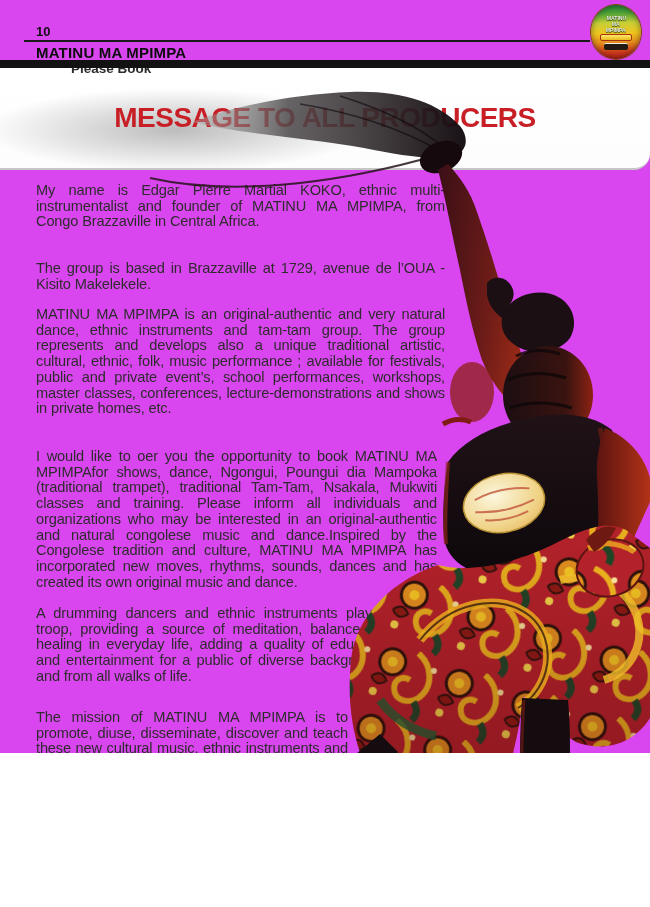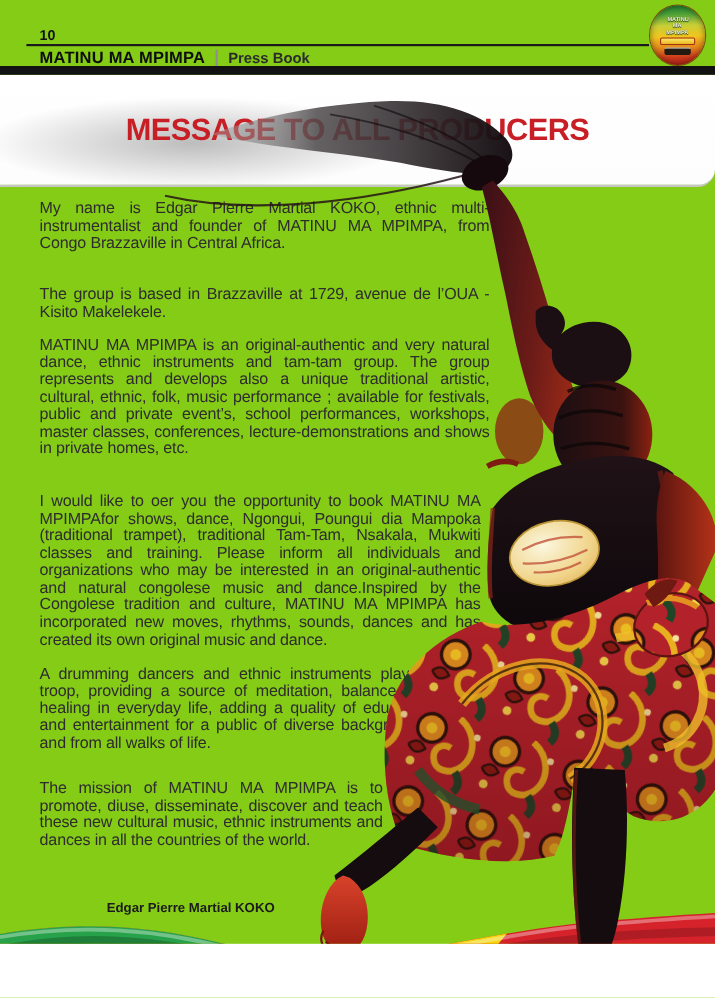--- a/index.html
+++ b/index.html
@@ -1,22 +1,22 @@
 <!DOCTYPE html>
 <html><head>
 <meta charset="utf-8">
 <style>
   html,body{margin:0;padding:0;}
   body{width:650px;height:907px;background:#ffffff;font-family:"Liberation Sans",sans-serif;}
-  .page{position:relative;width:650px;height:858px;background:#84cc16;overflow:hidden;}
+  .page{position:relative;width:650px;height:753px;background:#d946ef;overflow:hidden;}
 
   
   .page-number{position:absolute;left:36px;top:24px;font-size:13px;font-weight:bold;color:#111;z-index:3;}
   .header-rule{position:absolute;left:24px;top:40px;width:566px;height:2px;background:#1a1a1a;z-index:3;}
-  .brand-row{position:absolute;left:36px;top:44px;height:16px;display:flex;align-items:center;z-index:3;}
+  .brand-row{position:absolute;left:36px;top:44px;height:16px;display:flex;align-items:center;z-index:3;flex-direction:column;}
   .brand-title{font-size:15px;font-weight:bold;color:#0d0d0d;letter-spacing:0.2px;}
   .header-divider{width:2px;height:15px;background:#8f8f8f;margin:0 9px 0 10px;}
   .press-book{font-size:13.5px;color:#2b2b2b;font-weight:600;}
   .header-bar{position:absolute;left:0;top:60px;width:650px;height:8px;background:#121212;z-index:3;}
 
   
   .logo{position:absolute;right:9px;top:5px;width:50px;height:54px;border-radius:50%;z-index:6;
     background:linear-gradient(178deg,#1d7c2f 0%,#4fa338 16%,#c8cf37 34%,#f0c51e 52%,#e4891b 70%,#cc3a1c 86%,#a81d16 100%);
     box-shadow:0 0 0 1px #7c4a0e, inset 0 0 6px rgba(0,0,0,.45);
     display:flex;flex-direction:column;align-items:center;justify-content:center;}
@@ -50,21 +50,21 @@
 </head>
 <body>
 
 <div class="page">
 
   <div class="page-number">10</div>
   <div class="header-rule"></div>
   <div class="brand-row">
     <span class="brand-title">MATINU MA MPIMPA</span>
     <span class="header-divider"></span>
-    <span class="press-book">Press Book</span>
+    <span class="press-book">Please Book</span>
   </div>
   <div class="header-bar"></div>
 
   <div class="logo">
     <div class="logo-line">MATINU</div>
     <div class="logo-line">MA</div>
     <div class="logo-line">MPIMPA</div>
     <div class="logo-ribbon"></div>
     <div class="logo-drum"></div>
   </div>

